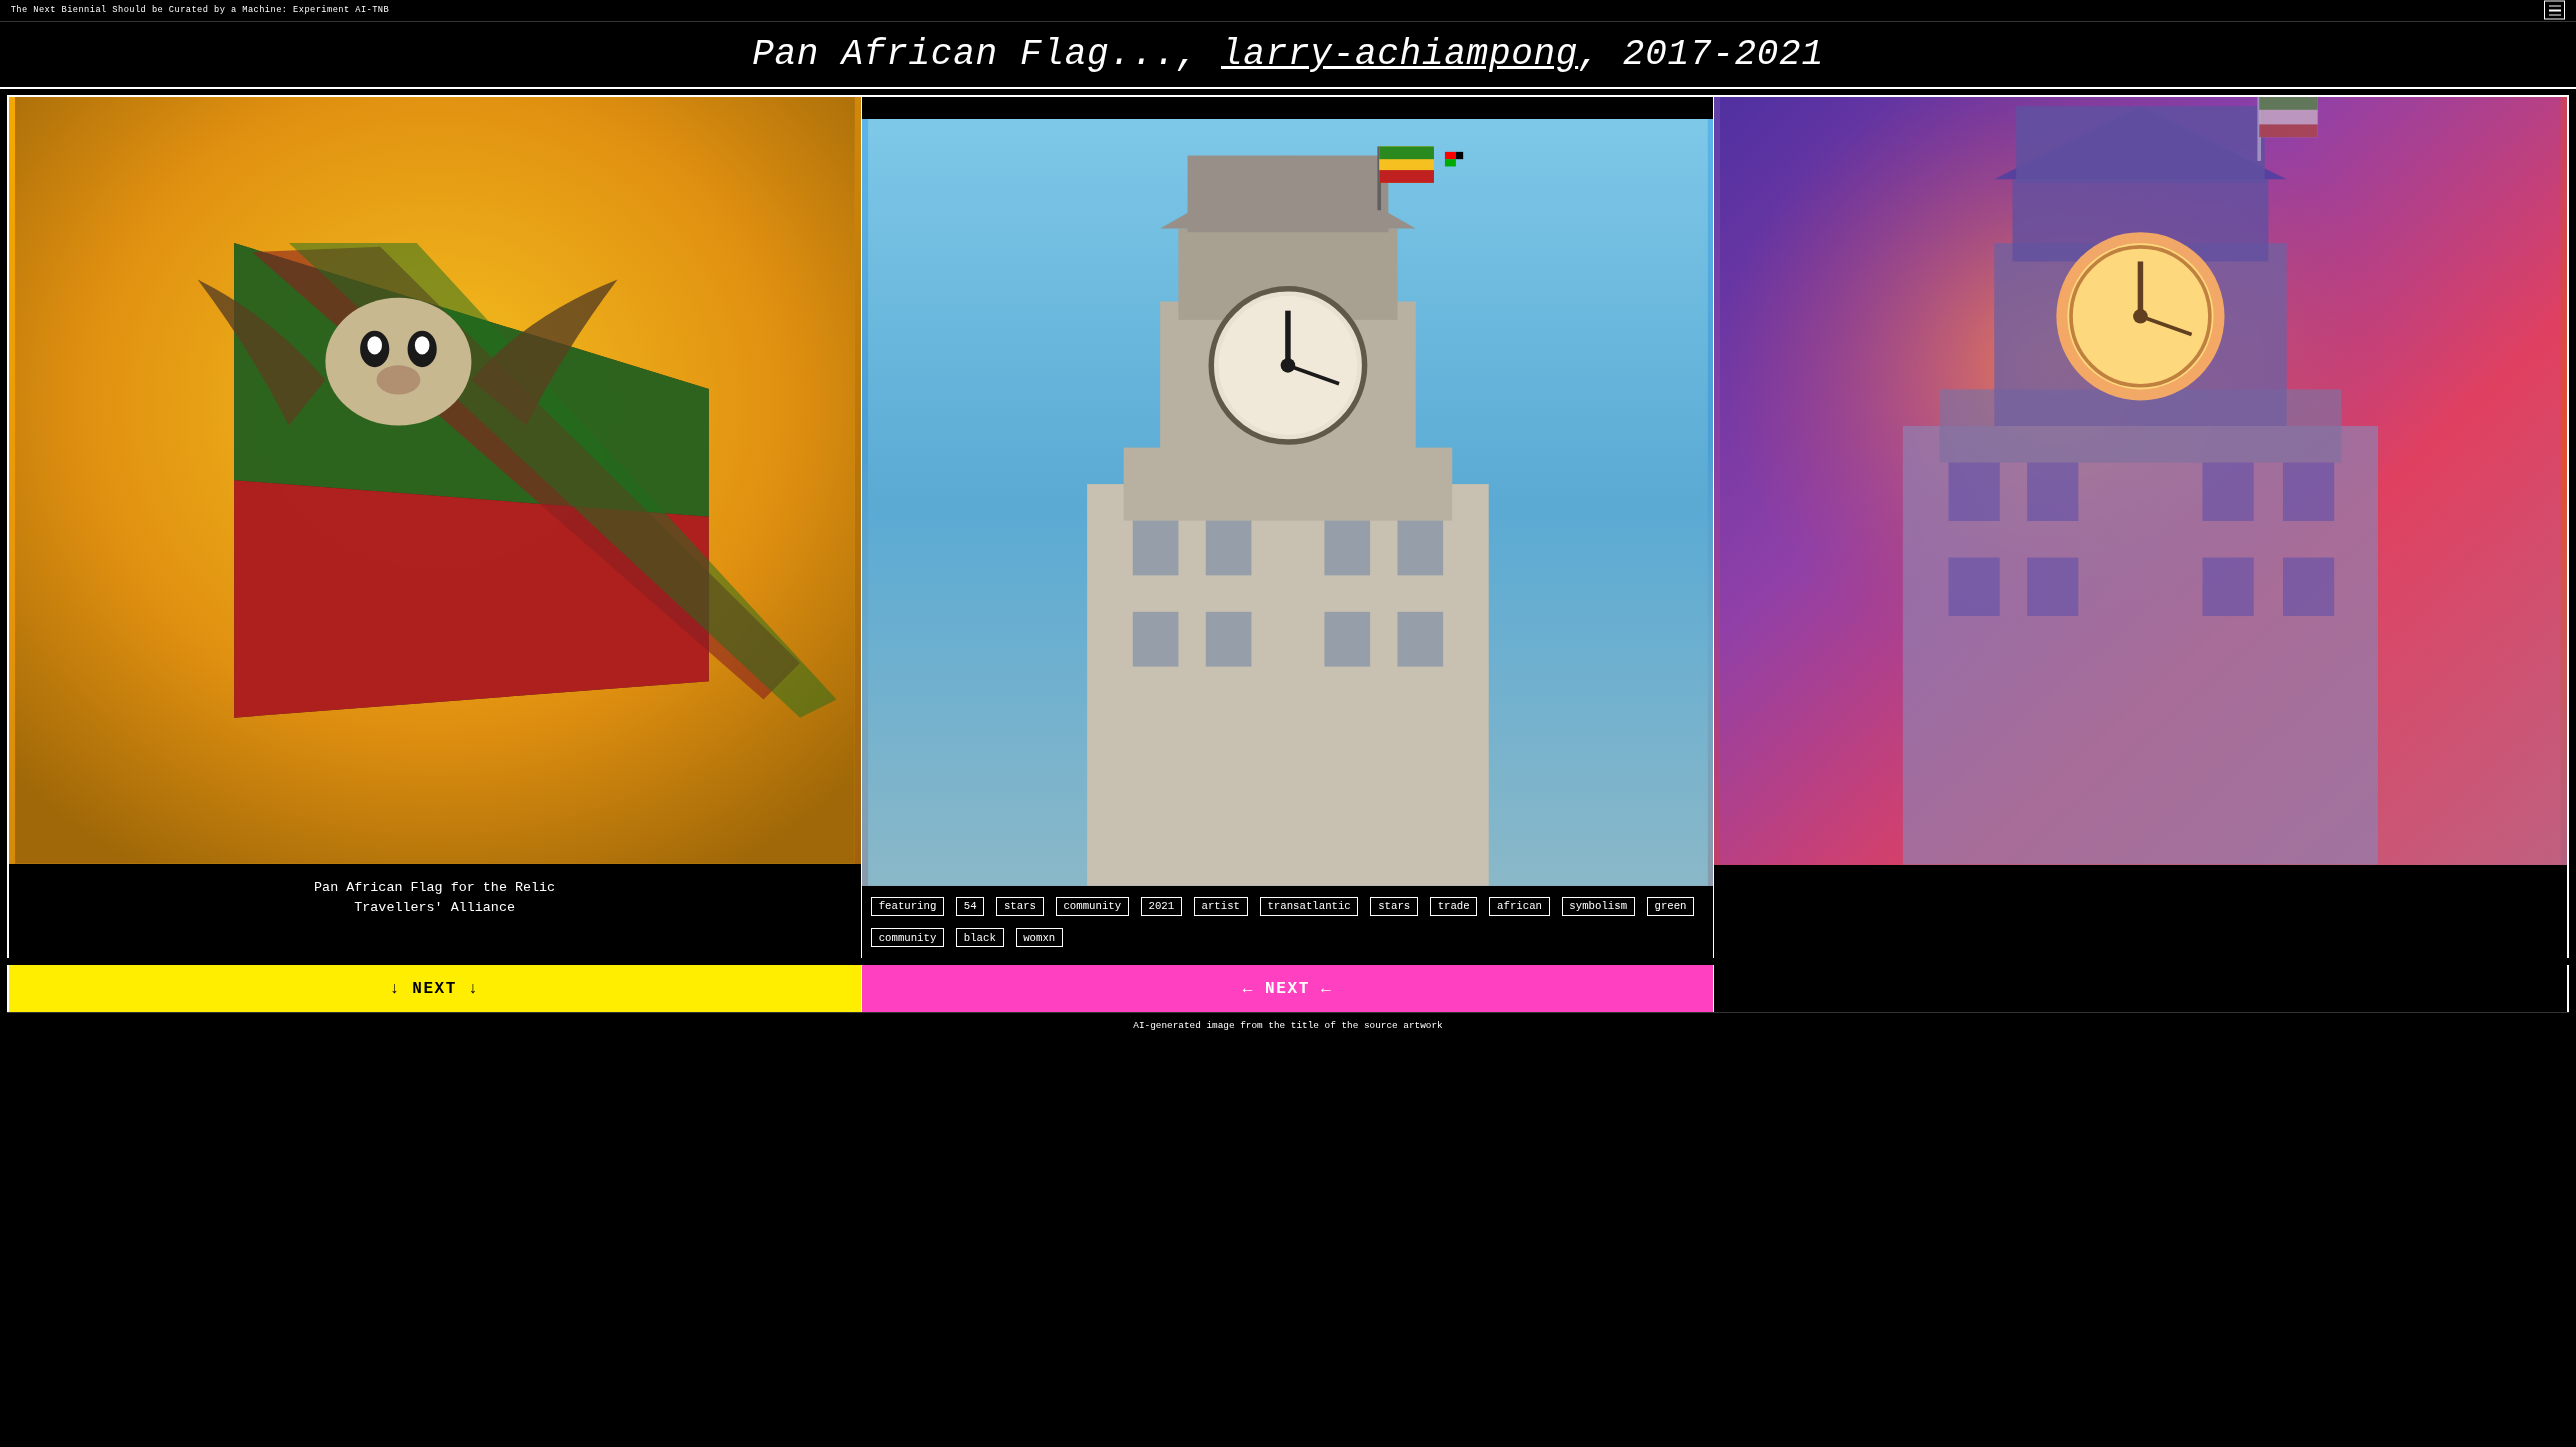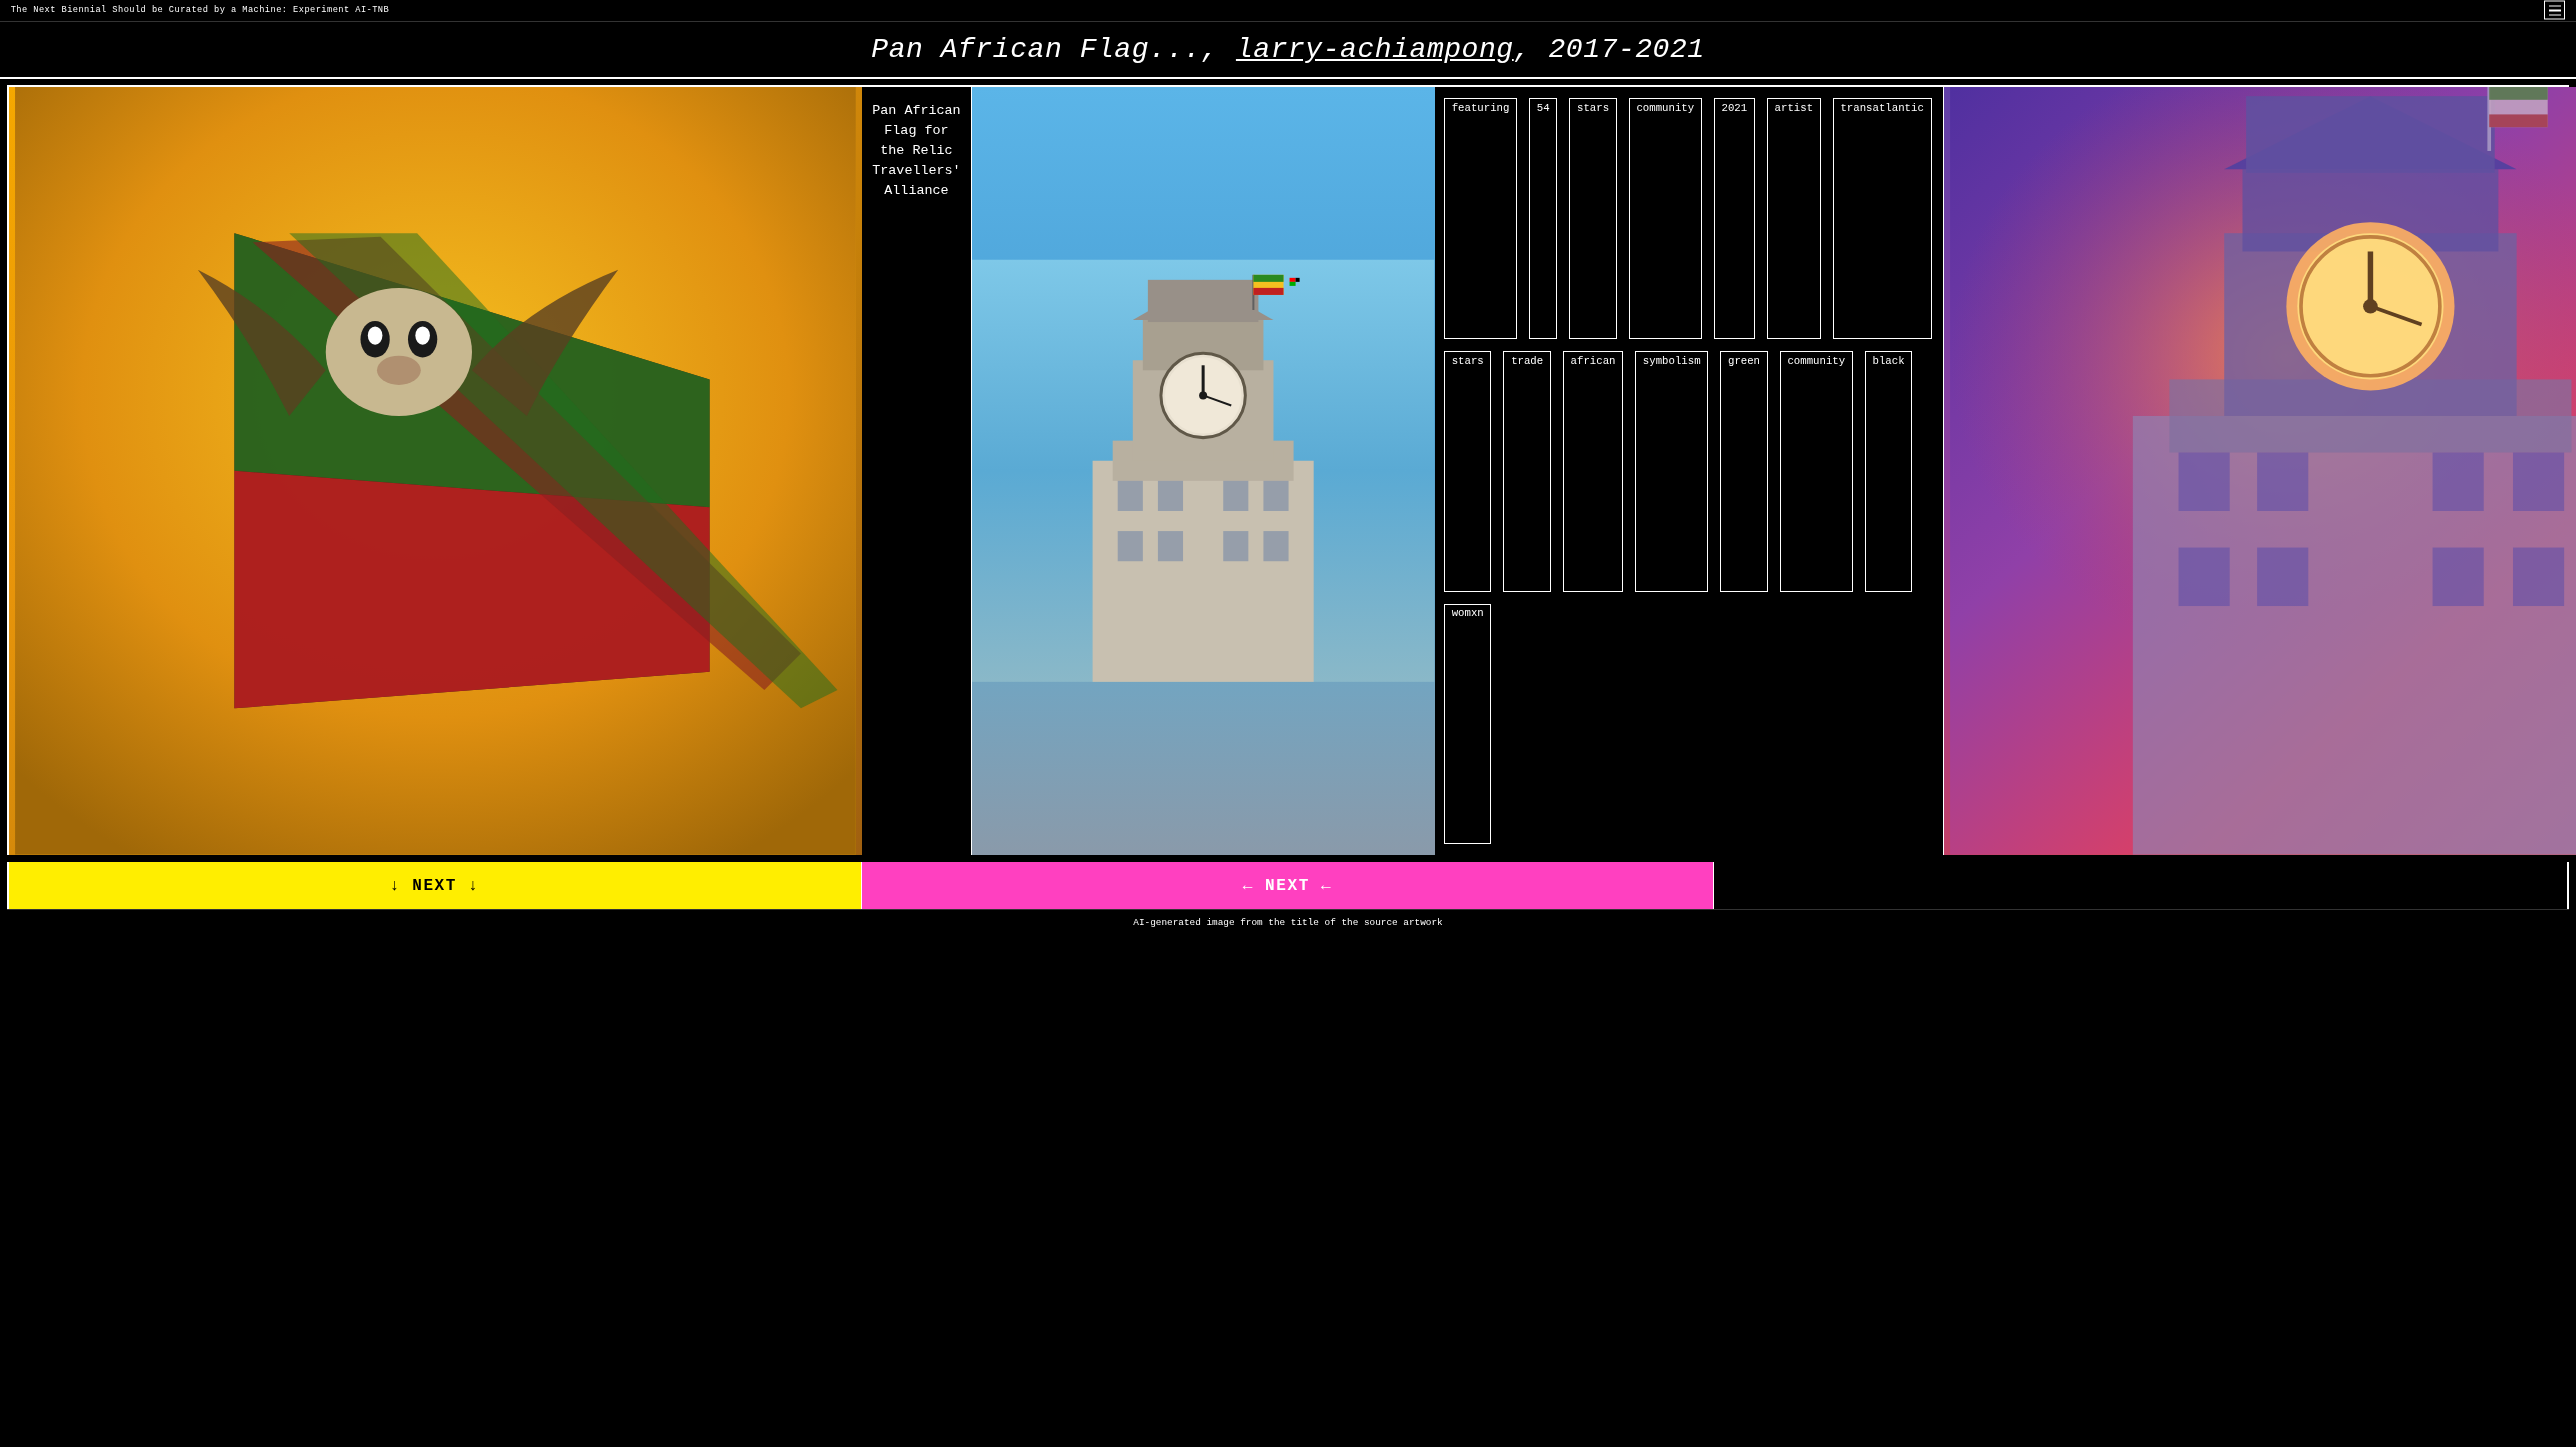--- a/index.html
+++ b/index.html
@@ -48,21 +48,21 @@
 
     
     #title-area {
       background: #000;
       text-align: center;
       padding: 12px 13.4px 12px;
       border-bottom: 2px solid #fff;
     }
 
     #main-title {
-      font-size: 28px;
+      font-size: 36px;
       font-style: italic;
       font-weight: normal;
       letter-spacing: 0.02em;
       color: #fff;
     }
 
     #main-title a {
       color: #fff;
       text-decoration: underline;
     }
@@ -74,21 +74,21 @@
       border-top: 2px solid #fff;
       border-left: 2px solid #fff;
       border-right: 2px solid #fff;
       border-bottom: none;
       margin: 6.7px;
     }
 
     .grid-col {
       border-right: 1.3px solid #fff;
       display: flex;
-      flex-direction: row;
+      flex-direction: column;
       justify-content: flex-end;
     }
 
     .grid-col:last-child {
       border-right: none;
     }
 
     .image-area {
       width: 100%;
       aspect-ratio: 1 / 0.9;

